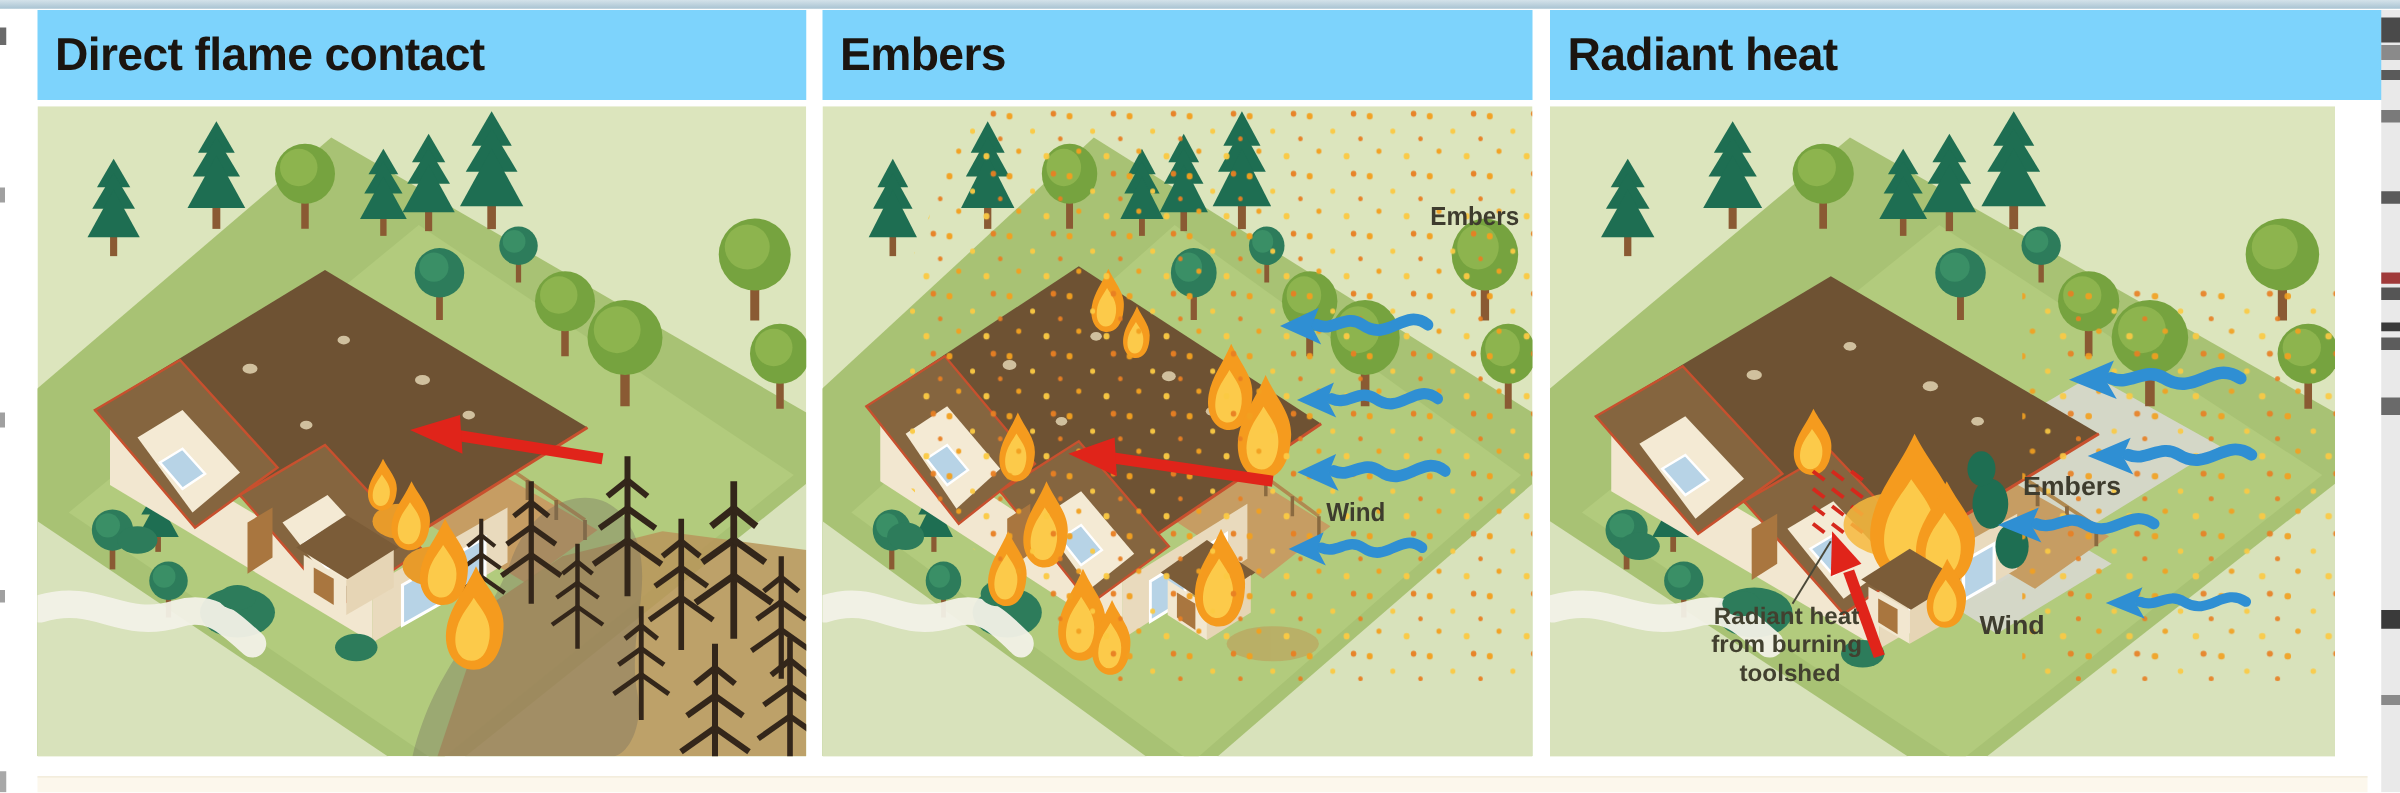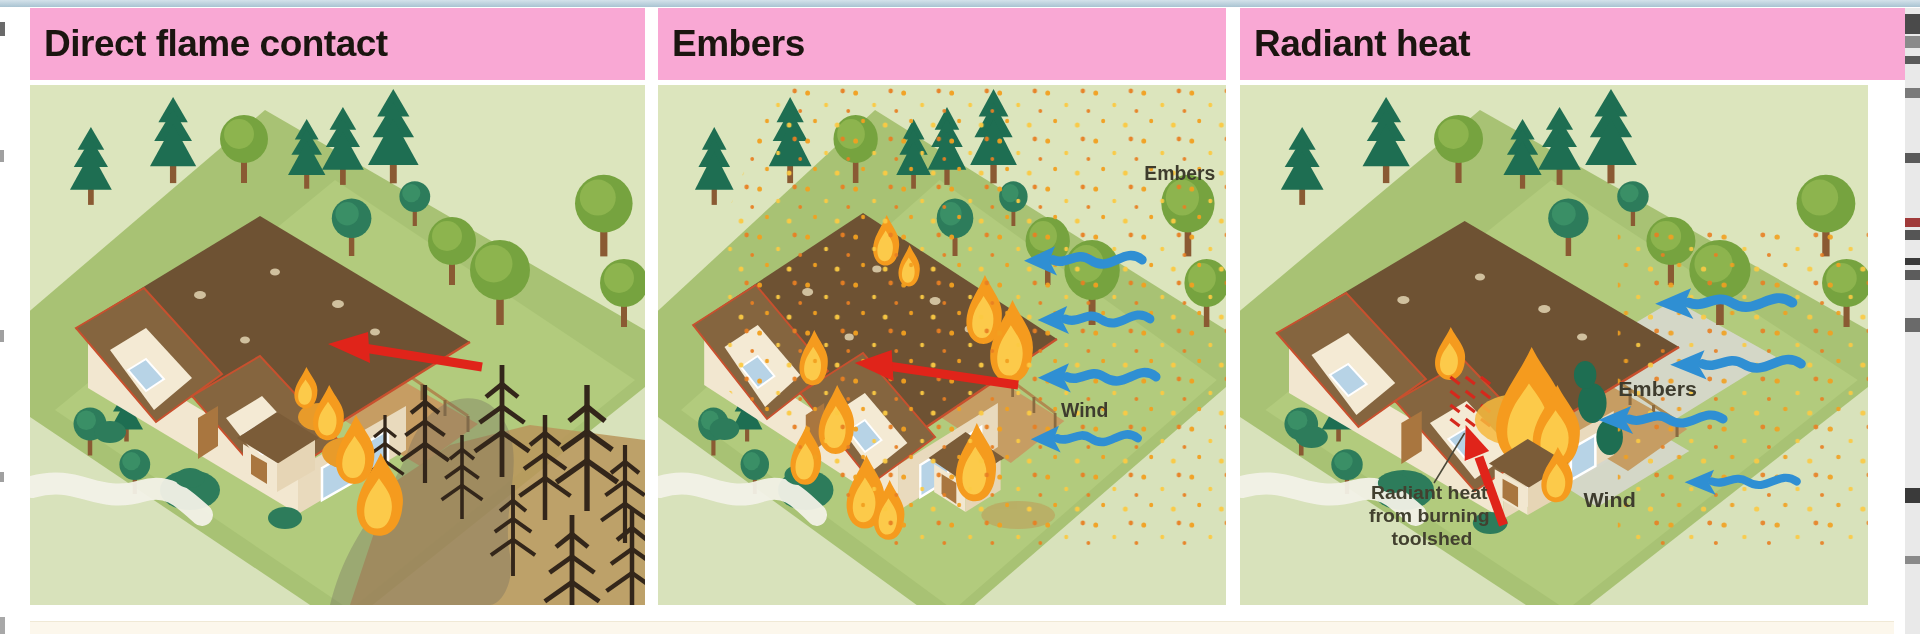--- a/index.html
+++ b/index.html
@@ -1,21 +1,21 @@
 <!DOCTYPE html>
 <html><head>
 <meta charset="utf-8">
 <style>
   html,body{margin:0;padding:0;background:#ffffff;}
   .screen{position:relative;width:1920px;height:634px;background:#ffffff;overflow:hidden;
           font-family:"Liberation Sans",sans-serif;}
   .top-strip{position:absolute;left:0;top:0;width:100%;height:7px;
              background:linear-gradient(#d4e2ea,#a9c3d2);}
   .panel{position:absolute;top:8px;}
-  .panel-header{height:72px;background:#f9a8d4;display:flex;align-items:center;padding-left:14px;box-sizing:border-box;}
+  .panel-header{height:72px;background:#7dd3fc;display:flex;align-items:center;padding-left:14px;box-sizing:border-box;}
   .panel-header h2{margin:0;font-size:37px;font-weight:bold;color:#1b1510;letter-spacing:-0.5px;}
   .panel-img{position:absolute;top:77px;left:0;}
   .panel-img svg{display:block;}
   #p1{left:30px;width:615px;}
   #p2{left:658px;width:568px;}
   #p3{left:1240px;width:741px;}
   .bottom-strip{position:absolute;left:30px;top:621px;width:1864px;height:13px;
                 background:#fcf7ec;border-top:1px solid #f0e9d6;}
   .right-scrollbar{position:absolute;right:0;top:8px;width:15px;height:626px;background:#e9e9e9;}
   .right-scrollbar span{position:absolute;left:0;width:100%;display:block;}

